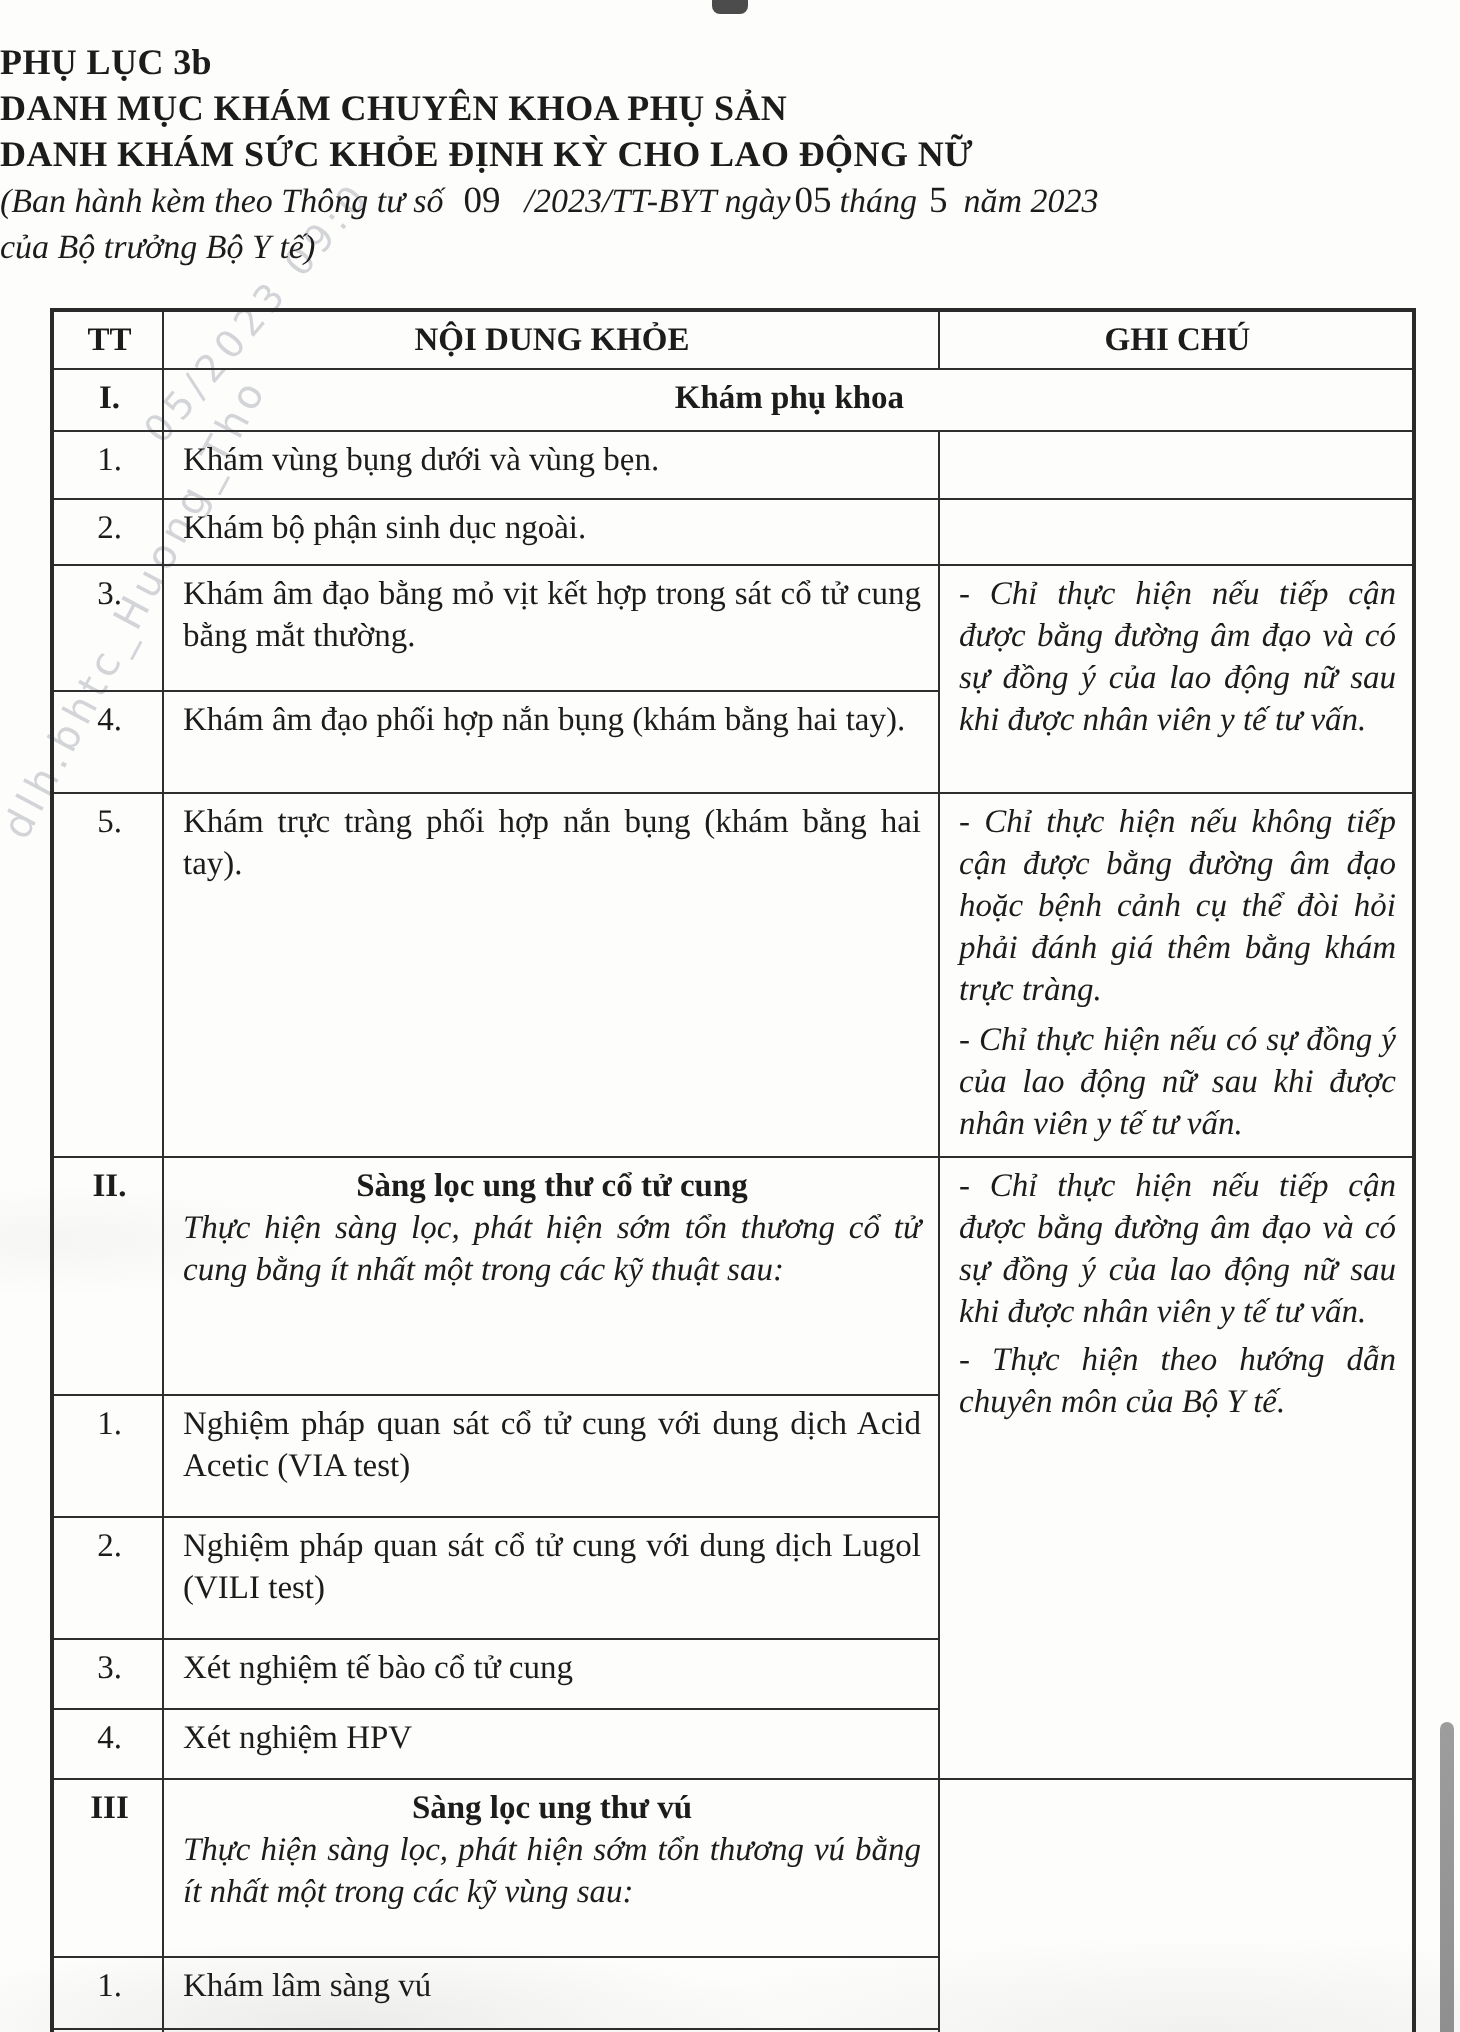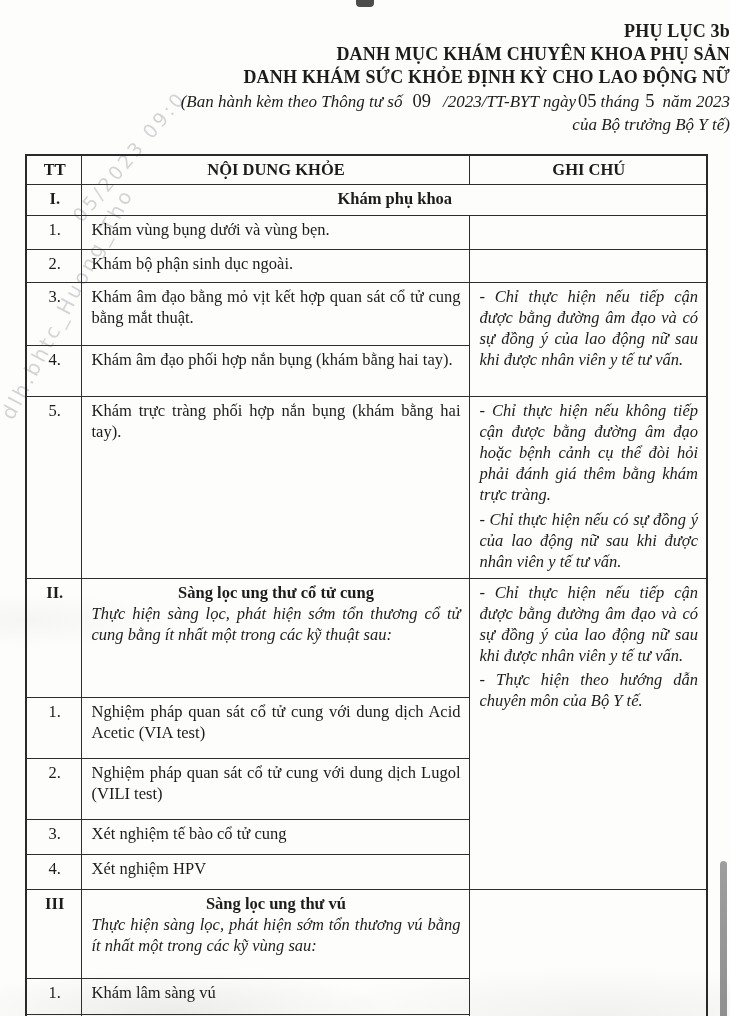--- a/index.html
+++ b/index.html
@@ -32,21 +32,21 @@
     font-family:"DejaVu Sans","Liberation Sans",sans-serif;
     color:rgba(112,118,130,0.30);
     letter-spacing:3px;
     white-space:nowrap;
     pointer-events:none;
   }
   .wm-a { left:-4px; top:412px; font-size:20px; transform:rotate(-62deg); transform-origin:0 0; }
   .wm-b { left:68px; top:212px; font-size:19px; transform:rotate(-50deg); transform-origin:0 0; }
 
   
-  .hdr { position:absolute; left:0; top:20px; width:730px; text-align:right; }
+  .hdr { position:absolute; left:0; top:20px; width:730px; text-align:left; }
   .hdr .bold-line { font-weight:bold; font-size:18px; line-height:23px; letter-spacing:.2px; }
   .hdr .issuance { font-style:italic; font-size:17px; line-height:22px; margin-top:1px; }
   .fillnum { font-style:normal; font-size:18.5px; }
   .fn1 { margin:0 12px 0 10px; }
   .fn2 { margin:0 4px 0 2px; }
   .fn3 { margin:0 8px 0 6px; }
 
   
   table.doc {
     position:absolute; left:25px; top:154px;
@@ -119,21 +119,21 @@
     </tr>
 
     <tr>
       <td class="tt" style="height:26px">2.</td>
       <td>Khám bộ phận sinh dục ngoài.</td>
       <td class="note"></td>
     </tr>
 
     <tr>
       <td class="tt" style="height:56px">3.</td>
-      <td class="j">Khám âm đạo bằng mỏ vịt kết hợp quan sát cổ tử cung bằng mắt thuật.</td>
+      <td class="j">Khám âm đạo bằng mỏ vịt kết hợp trong sát cổ tử cung bằng mắt thường.</td>
       <td class="note" rowspan="2">
         <div class="np">- Chỉ thực hiện nếu tiếp cận được bằng đường âm đạo và có sự đồng ý của lao động nữ sau khi được nhân viên y tế tư vấn.</div>
       </td>
     </tr>
 
     <tr>
       <td class="tt" style="height:44px">4.</td>
       <td class="j">Khám âm đạo phối hợp nắn bụng (khám bằng hai tay).</td>
     </tr>
 

